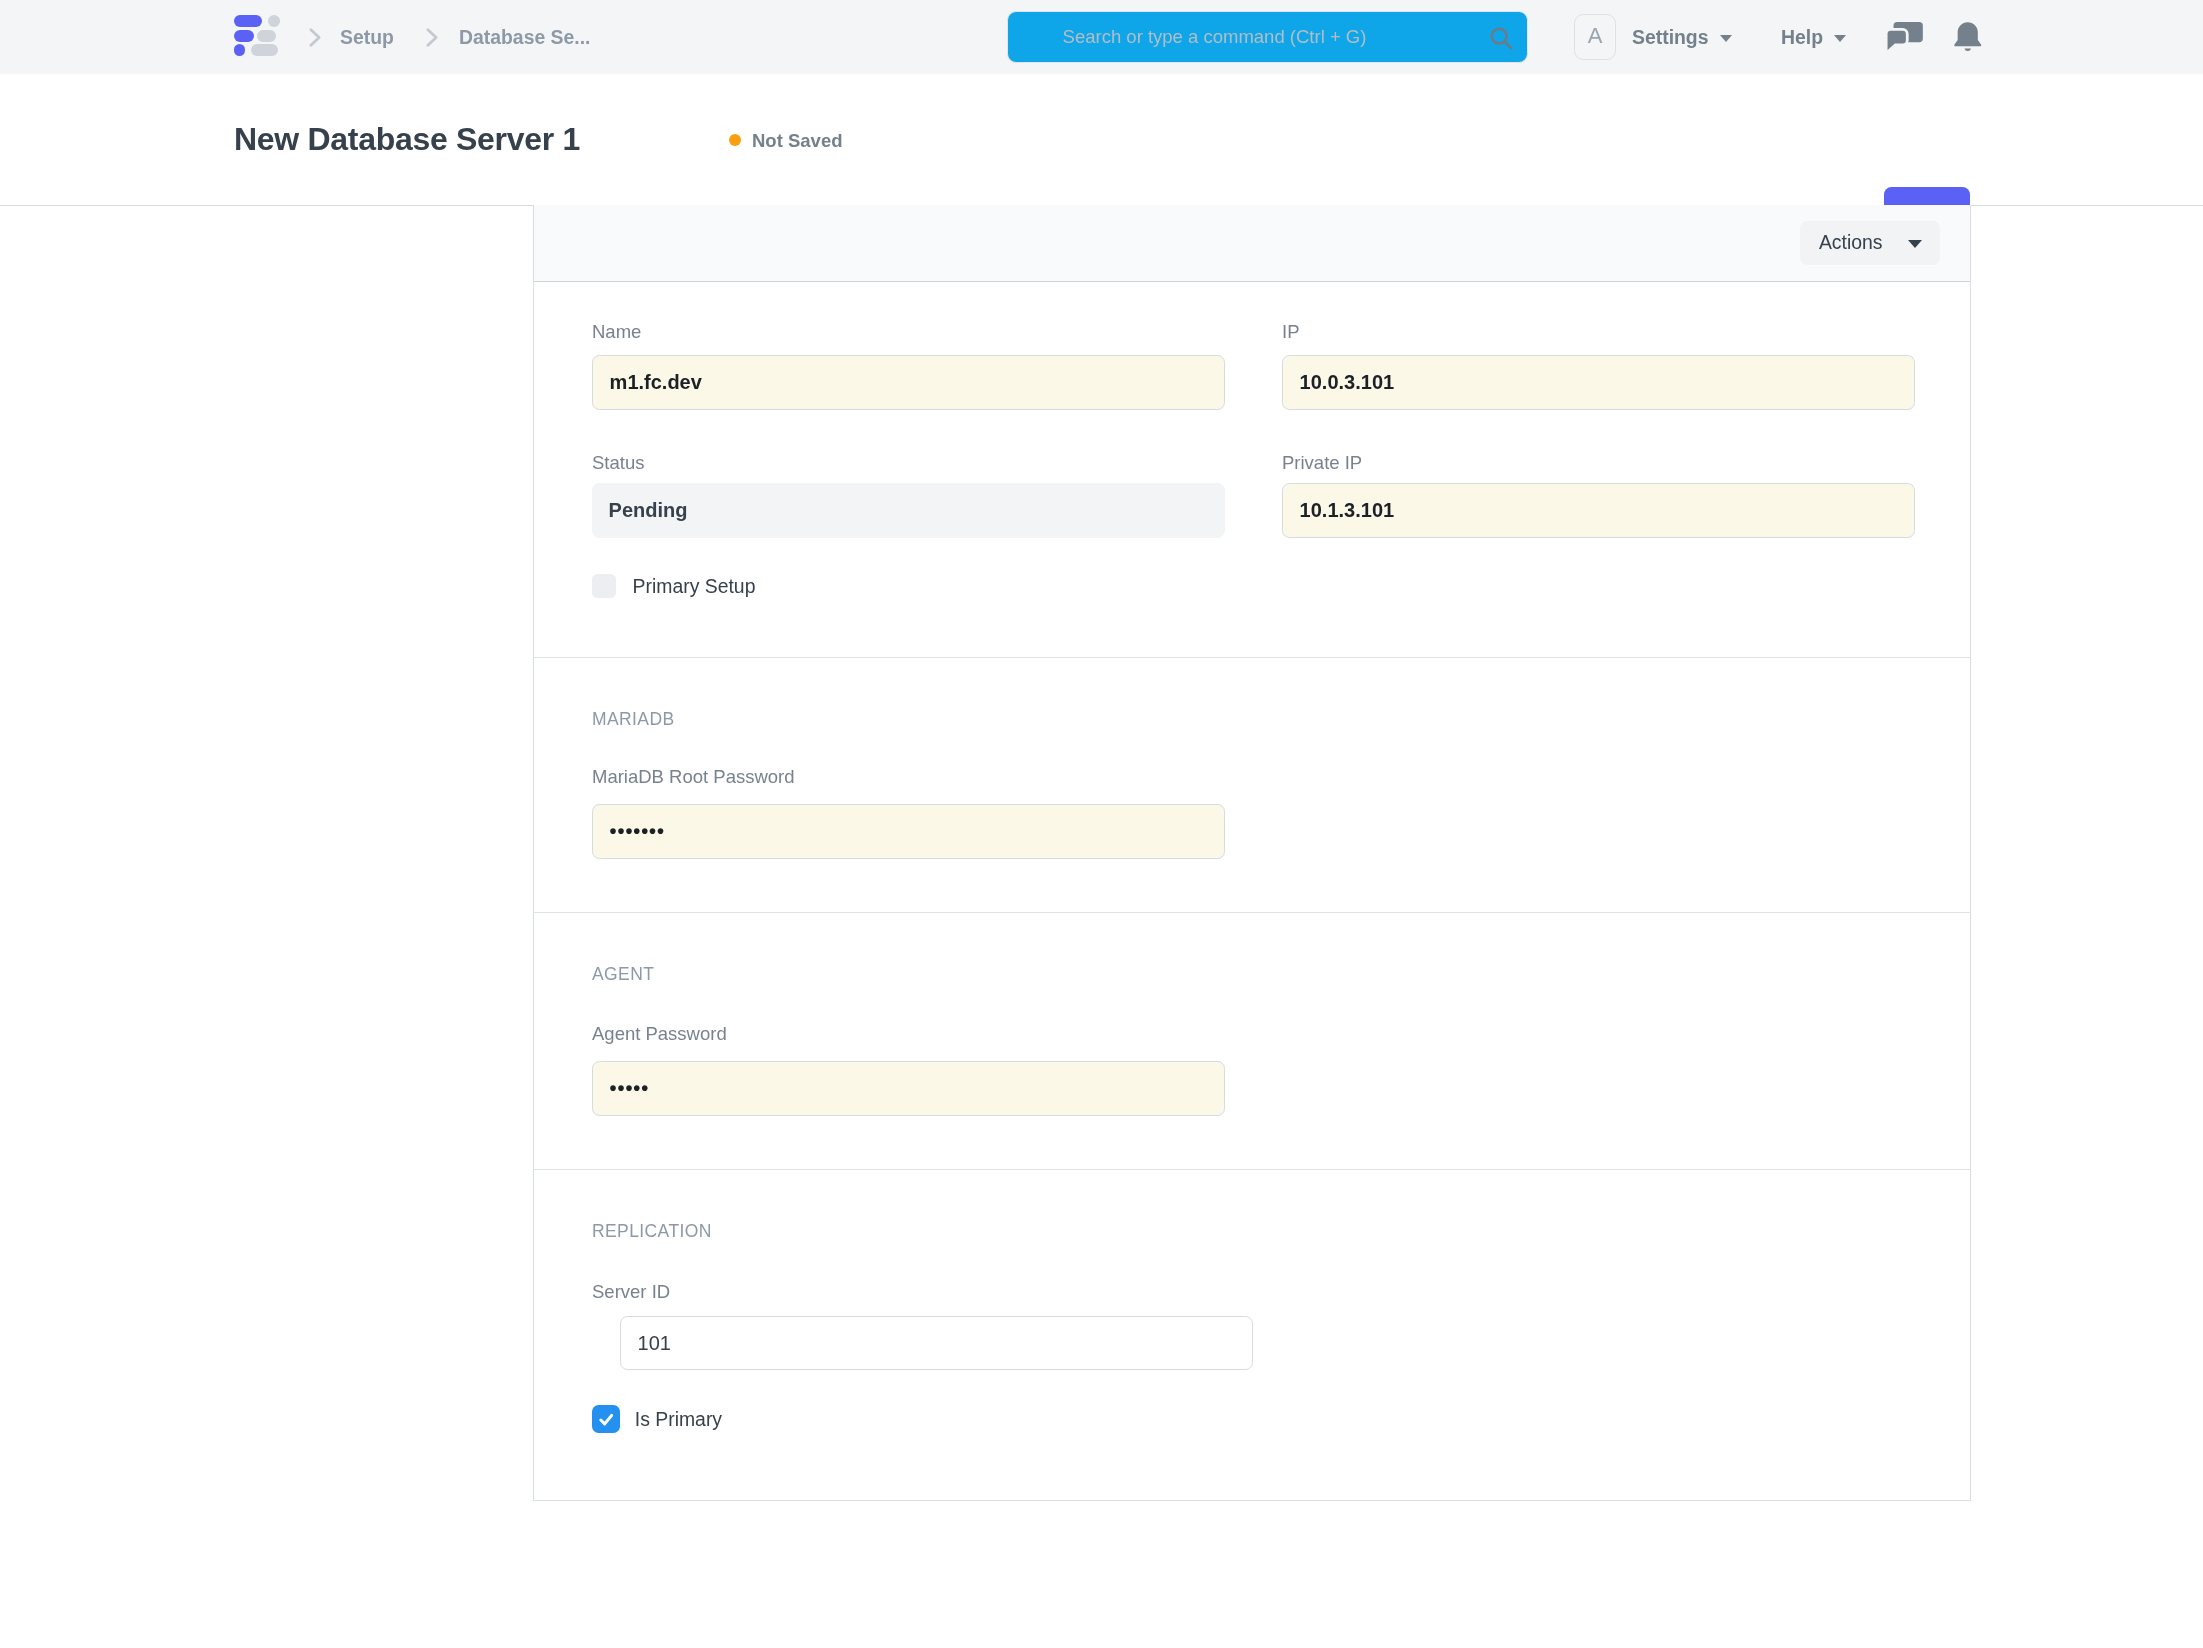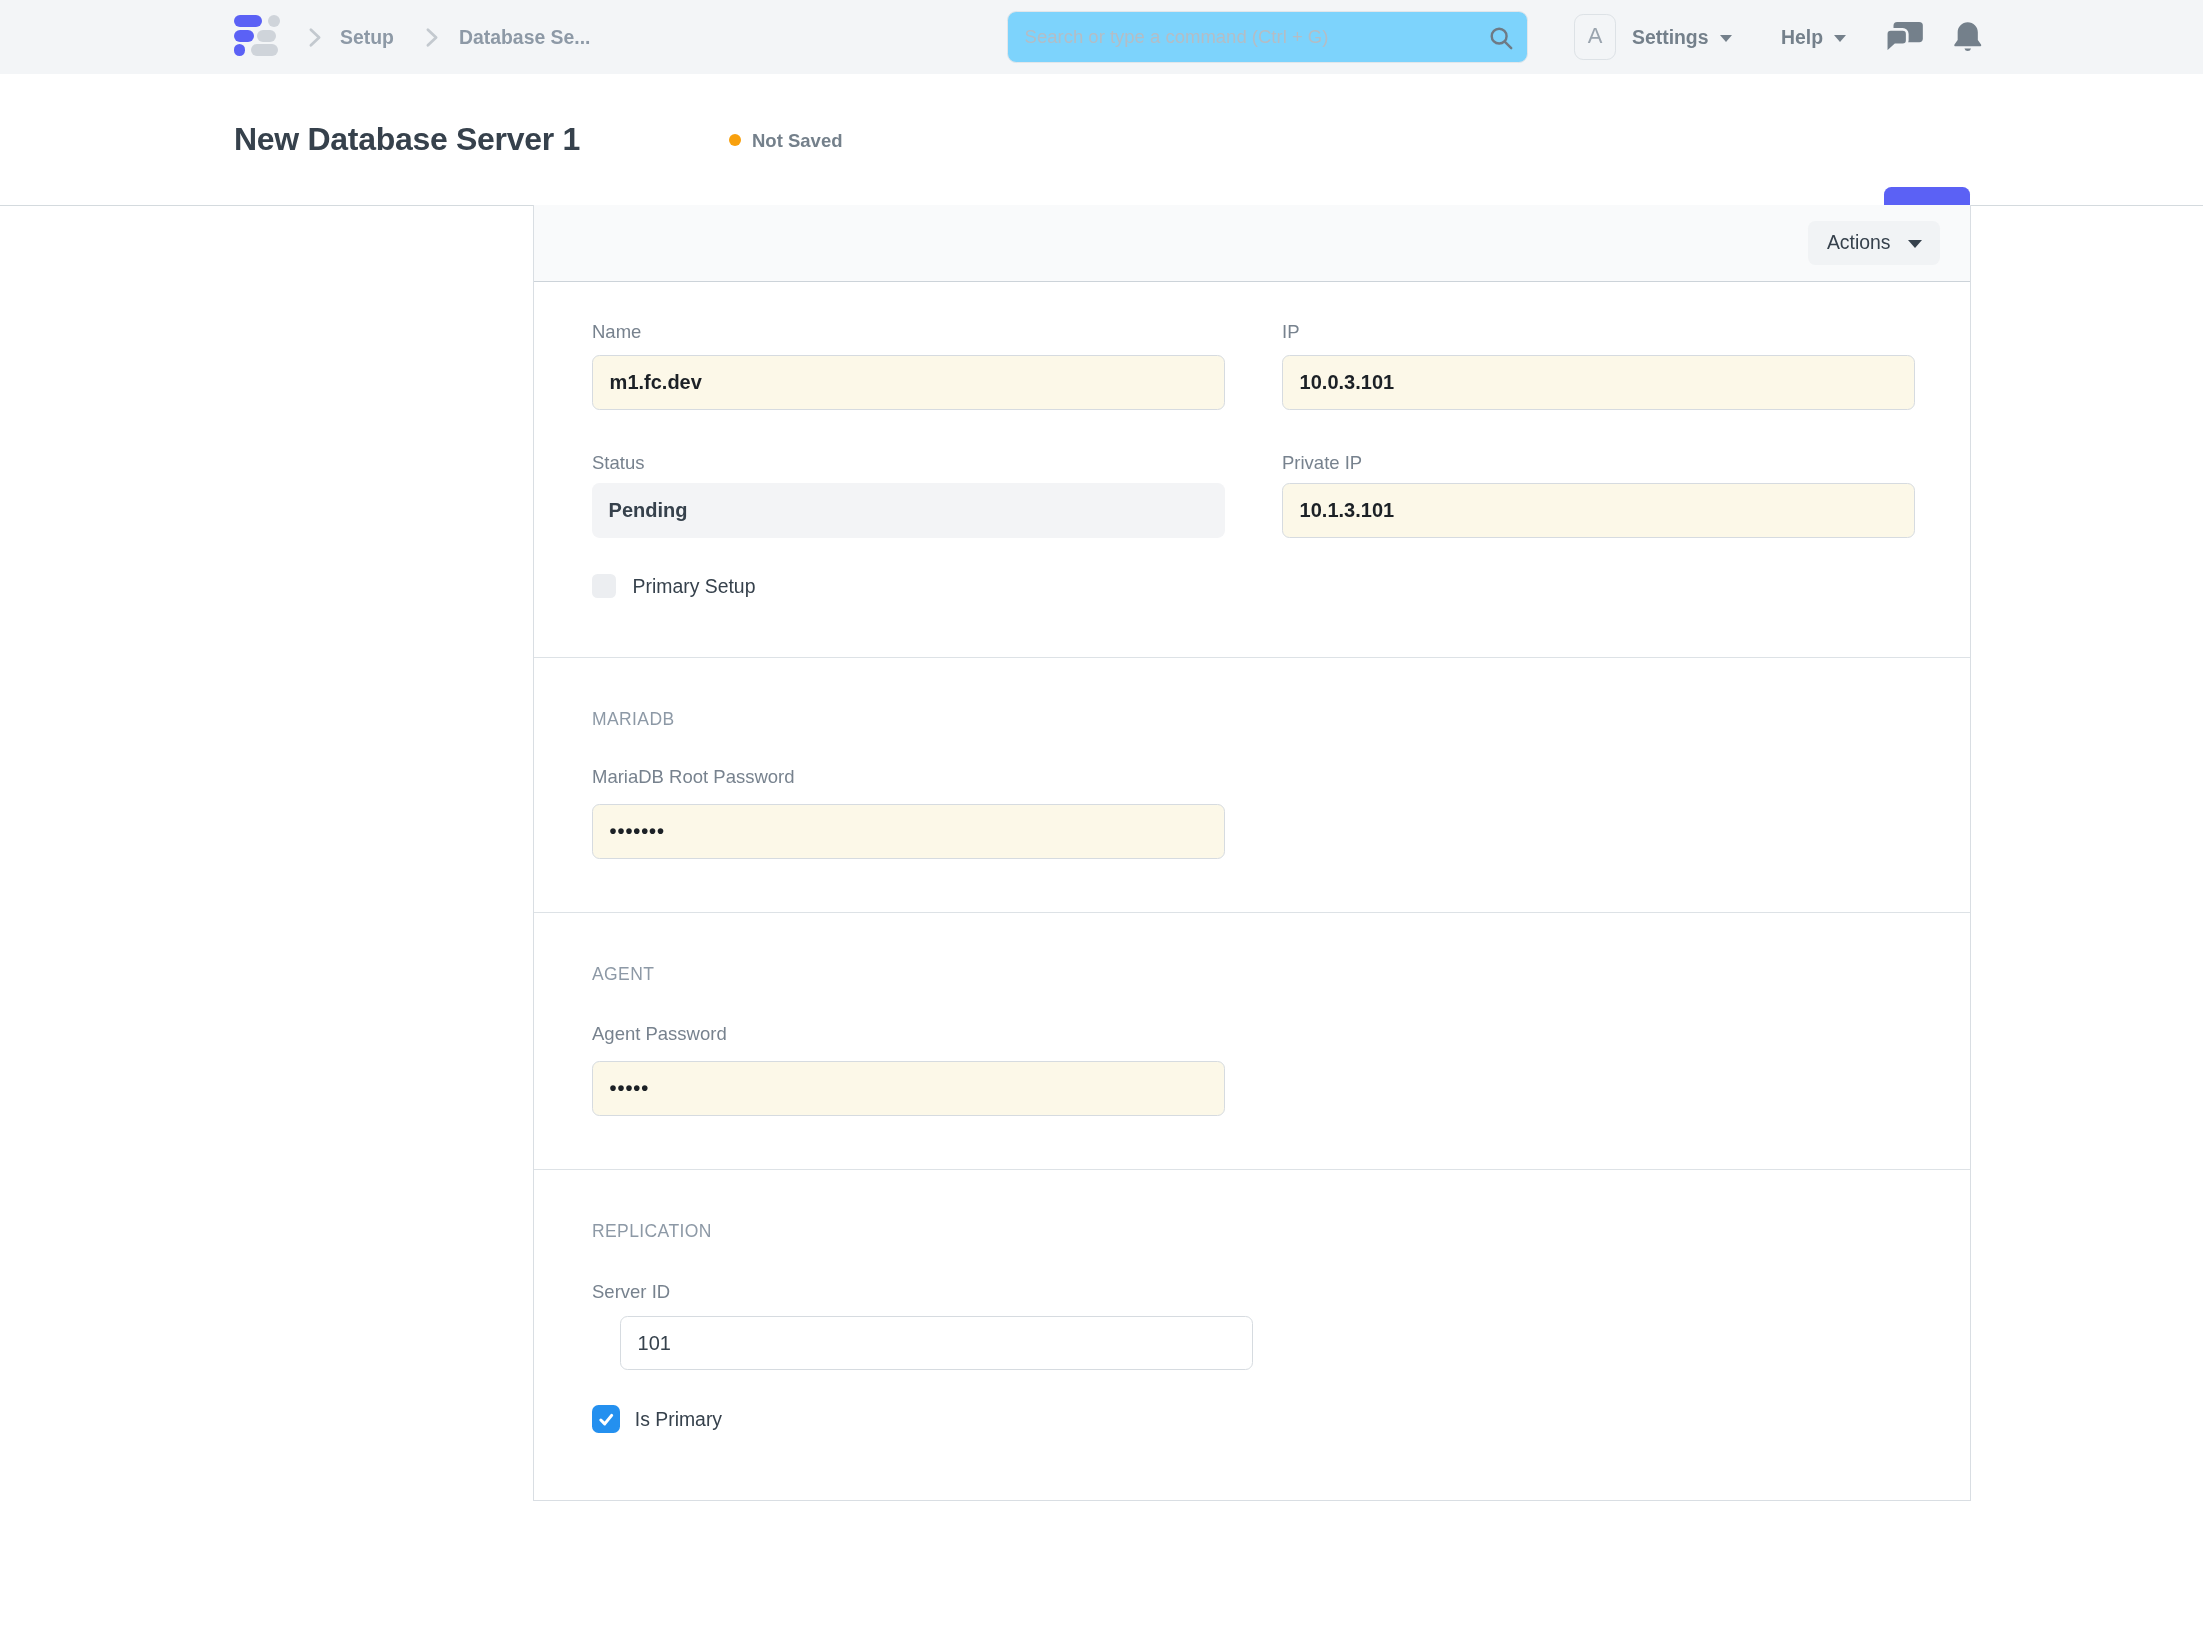--- a/index.html
+++ b/index.html
@@ -8,22 +8,22 @@
 
   
   .navbar { position:absolute; left:0; top:0; width:2204px; height:74px; background:#f3f5f7; }
   .logo { position:absolute; left:234px; top:14.8px; width:54px; height:42px; }
   .logo .row { display:flex; gap:5.5px; margin-bottom:2.8px; }
   .pill { height:12px; border-radius:6.5px; }
   .p-blue { background:#5b61f5; }
   .p-gray { background:#cfd4da; }
   .crumb-chevron { position:absolute; top:27px; }
   .crumb { position:absolute; top:0; height:74px; line-height:74px; font-size:19.4px; font-weight:600; color:#8d99a6; }
-  .searchbox { position:absolute; left:1007px; top:11px; width:521px; height:52px; background:#7dd3fc;
-    border:0.9px solid #e2e6ea; border-radius:9.2px; }
+  .searchbox { position:absolute; left:1007px; top:11px; width:521px; height:52px; background:#0ea5e9;
+    border:0.9px solid #e2e6ea; border-radius:9.2px;padding-left:38px; }
   .searchbox input { width:100%; height:100%; border:none; outline:none; background:transparent;
     padding:0 55px 0 16.6px; font-size:18.5px; color:#36414c; font-family:"Liberation Sans", sans-serif; }
   .searchbox input::placeholder { color:#b4bdc5; }
   .search-icon { position:absolute; right:13px; top:13px; }
   .nav-avatar { position:absolute; left:1574px; top:14px; width:42px; height:46px; border:1.8px solid #dde2e6;
     border-radius:9.2px; text-align:center; line-height:42px; font-size:22px; color:#9aa4ae; }
   .nav-menu { position:absolute; top:0; height:74px; display:flex; align-items:center; gap:11px;
     font-size:19.4px; font-weight:600; color:#74808b; cursor:pointer; }
   .caret-sm { width:0; height:0; border-left:6.5px solid transparent; border-right:6.5px solid transparent;
     border-top:7.4px solid #74808b; margin-top:2.8px; }
@@ -39,21 +39,21 @@
   .save-btn { position:absolute; left:1884px; top:113px; width:86px; height:53px; background:#5b61f5;
     border:none; border-radius:7.4px; color:#fff; font-size:19.4px; font-family:"Liberation Sans", sans-serif; cursor:pointer; }
 
   .page-rule { position:absolute; left:0; top:205px; width:2204px; height:0; border-top:0.9px solid #d4dade; }
 
   
   .form-container { position:absolute; left:533px; top:205px; width:1438px; height:1296px;
     border-left:0.9px solid #d9dee3; border-right:0.9px solid #d9dee3; border-bottom:0.9px solid #d9dee3; background:#fff; }
   .form-strip { position:absolute; left:0; top:0; width:100%; height:77px; background:#f9fafb; border-bottom:1.8px solid #ccd3d9; }
   .actions-btn { position:absolute; right:30px; top:15.7px; height:44px; padding:0 18.5px; background:#f1f3f5;
-    border:none; border-radius:7.4px; display:flex; align-items:center; gap:17px; font-size:19.4px; color:#36414c;
+    border:none; border-radius:7.4px; display:flex; align-items:center; gap:25px; font-size:19.4px; color:#36414c;
     font-family:"Liberation Sans", sans-serif; cursor:pointer; }
   .caret-dk { width:0; height:0; border-left:7.4px solid transparent; border-right:7.4px solid transparent;
     border-top:8.3px solid #36414c; margin-top:1.8px; }
 
   .divider { position:absolute; left:0; width:100%; height:0; border-top:0.9px solid #dde2e6; }
 
   .f-label { position:absolute; font-size:18.5px; color:#77828e; }
   .f-heading { position:absolute; font-size:17.5px; color:#8d99a6; letter-spacing:0.4px; }
   .f-input { position:absolute; width:633px; height:55px; border:0.9px solid #d6dbe0; border-radius:7.4px;
     padding:0 16.6px; font-size:20px; color:#1c2126; font-family:"Liberation Sans", sans-serif; outline:none; }

